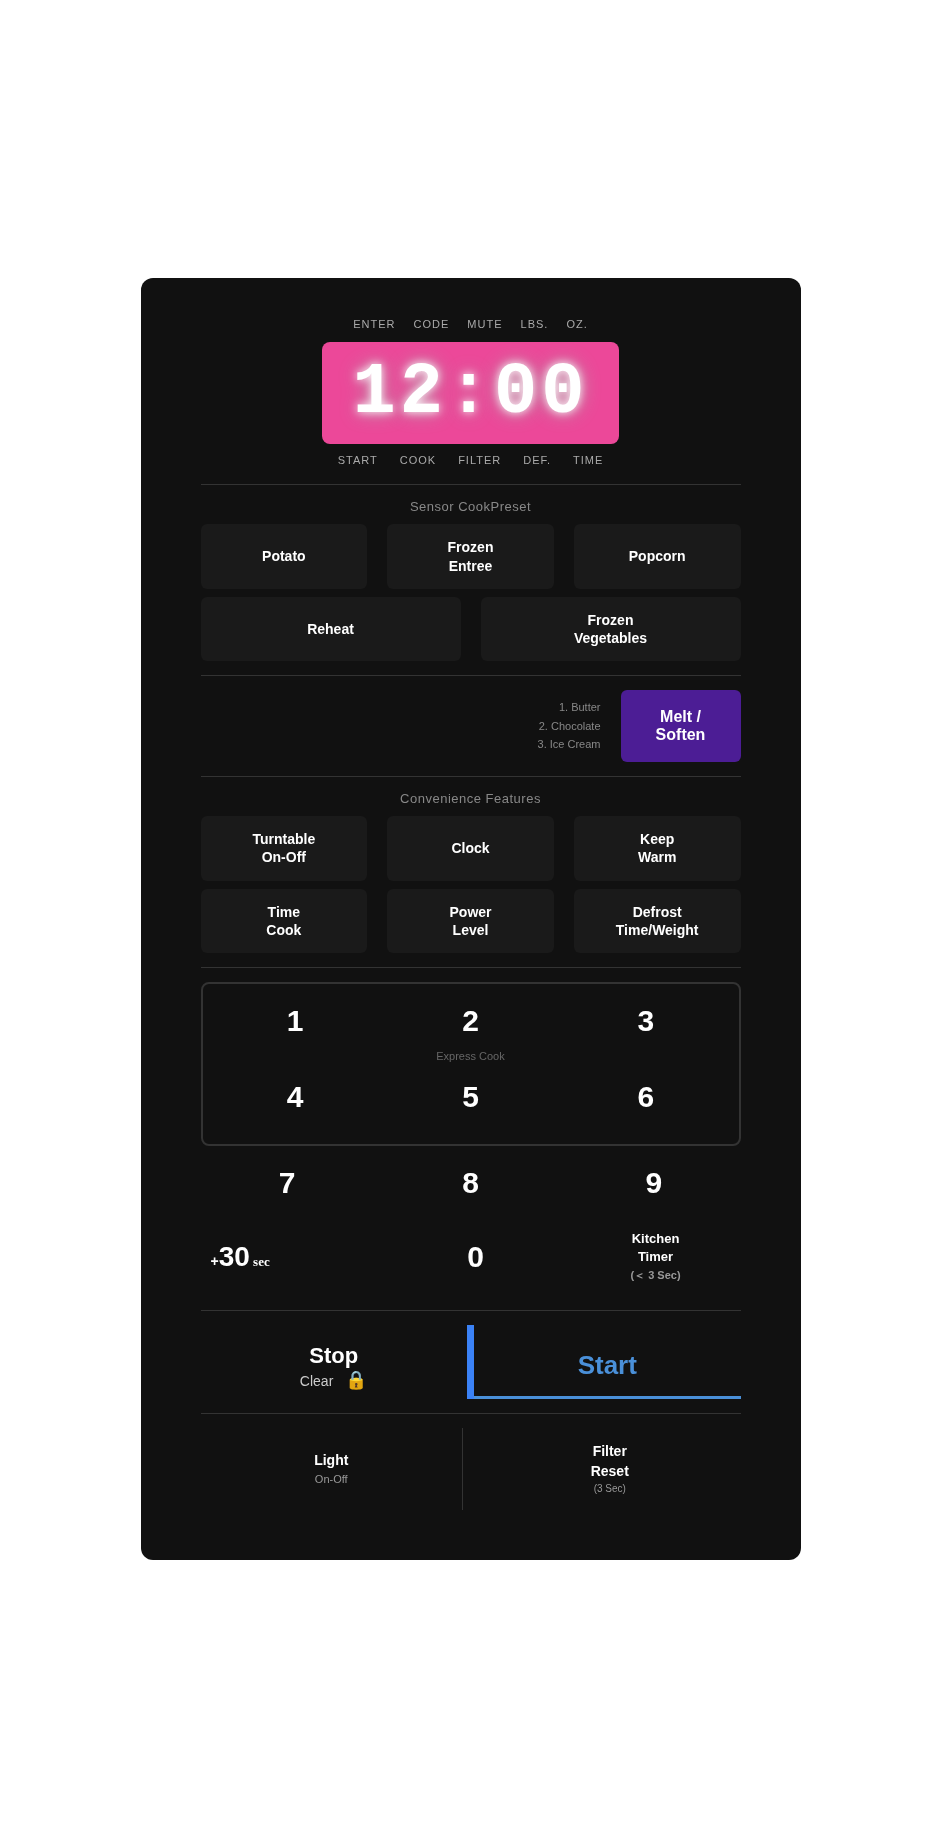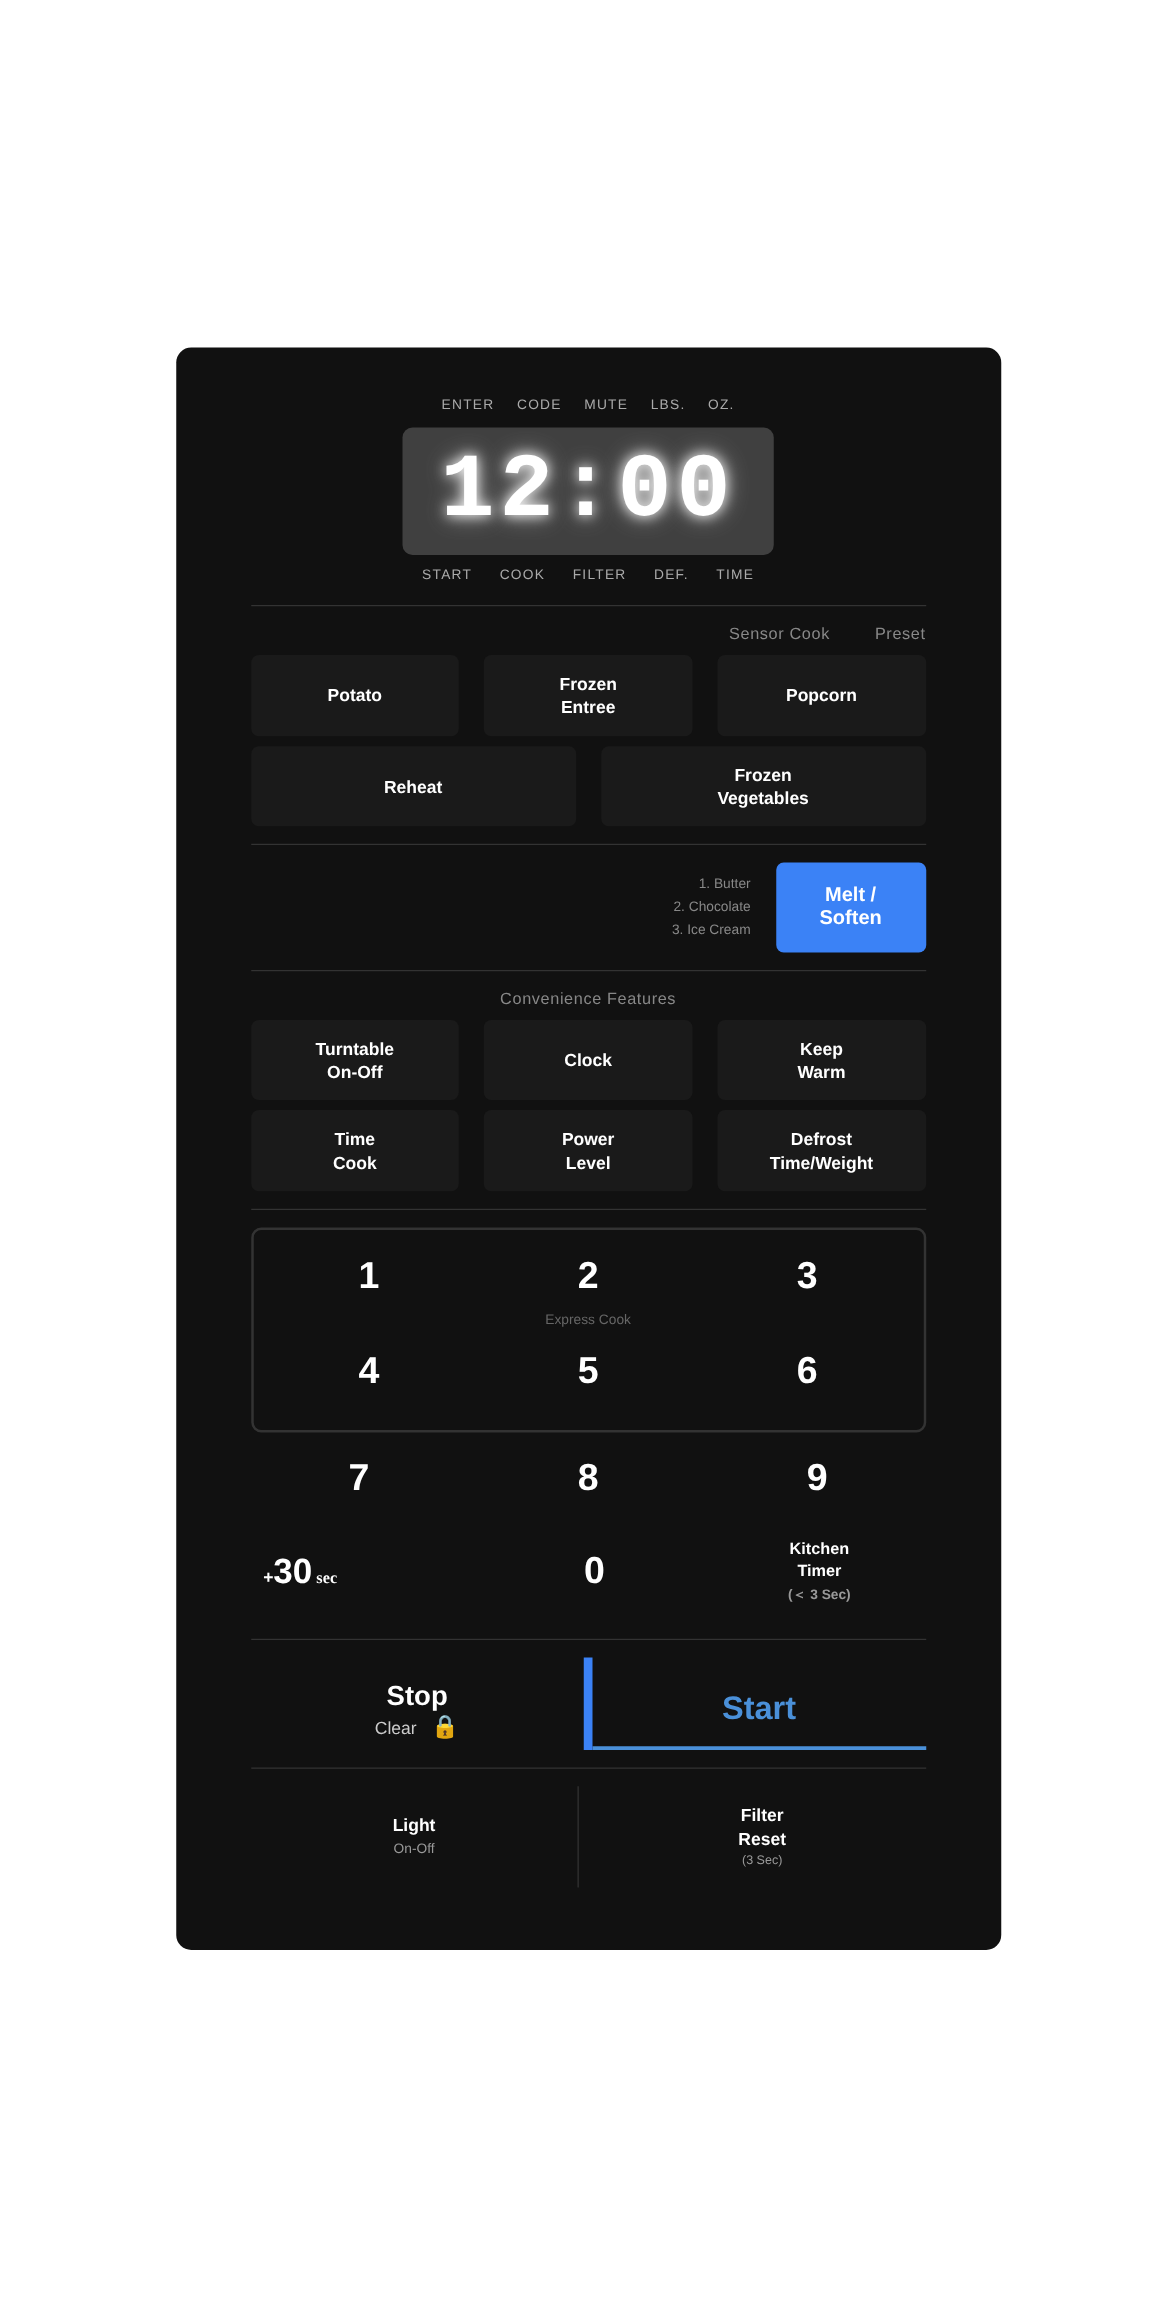--- a/index.html
+++ b/index.html
@@ -29,21 +29,21 @@
       justify-content: center;
       gap: 18px;
       margin-bottom: 8px;
     }
     .indicator-label {
       color: #aaa;
       font-size: 11px;
       letter-spacing: 1px;
     }
     .clock-display {
-      background: #404040;
+      background: #ec4899;
       border-radius: 8px;
       padding: 10px 30px;
       display: inline-block;
       margin: 4px 0;
     }
     .clock-digits {
       font-family: 'Courier New', monospace;
       font-size: 72px;
       font-weight: bold;
       color: #fff;
@@ -65,23 +65,22 @@
     
     .divider {
       border: none;
       border-top: 1px solid #333;
       margin: 14px 0;
     }
 
     
     .section-header {
       display: flex;
-      justify-content: flex-end;
+      justify-content: center;
       margin-bottom: 10px;
-      gap: 36px;
     }
     .section-title {
       color: #888;
       font-size: 13px;
       letter-spacing: 0.5px;
     }
 
     
     .button-row {
       display: flex;
@@ -111,21 +110,21 @@
       gap: 20px;
     }
     .melt-list {
       color: #888;
       font-size: 11px;
       line-height: 1.7;
       flex: 1;
       text-align: right;
     }
     .melt-btn {
-      background: #3b82f6;
+      background: #4c1d95;
       border: none;
       color: #fff;
       border-radius: 6px;
       padding: 18px 28px;
       font-size: 16px;
       font-weight: bold;
       cursor: pointer;
       text-align: center;
       min-width: 120px;
     }

